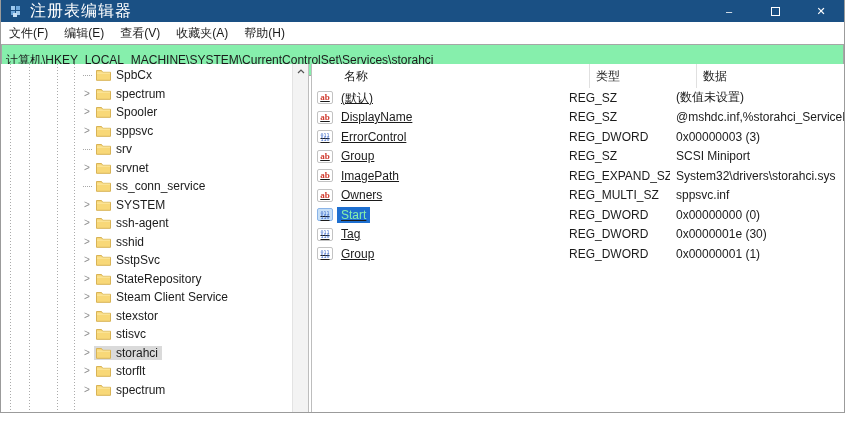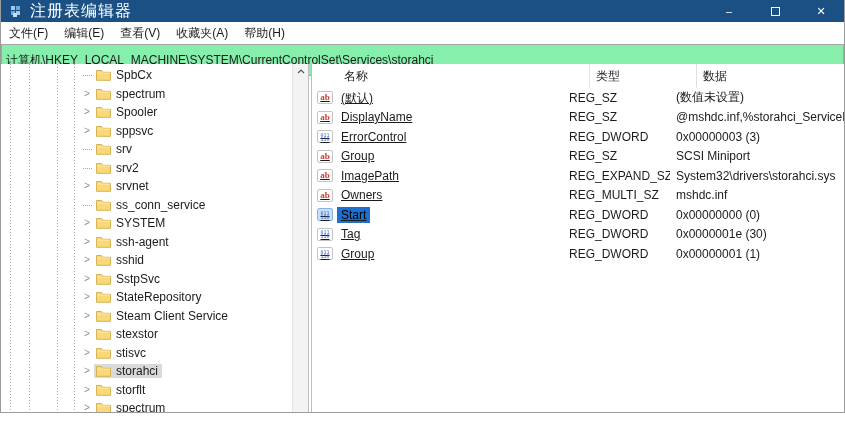--- a/index.html
+++ b/index.html
@@ -63,21 +63,21 @@
   .cell-name { width:251px; display:flex; align-items:center; padding-left:5px; overflow:hidden;text-decoration:underline; }
   .cell-type { width:107px; padding-left:6px; overflow:hidden; }
   .cell-data { flex:1; padding-left:6px; overflow:hidden; }
   .vicon { width:16px; height:13px; flex:0 0 16px; border:1px solid #c3c3c3; border-radius:2px;
            background:#fff; margin-right:4px; display:flex; align-items:center; justify-content:center; }
   .vicon[data-icon="ab"]::before { content:"ab"; color:#d03b2f; font-weight:bold; font-size:9px;
            line-height:1; font-family:"Liberation Serif","DejaVu Serif",serif; }
   .vicon[data-icon="dword"]::before { content:"011\A 110"; white-space:pre; color:#3565c9;
            font-size:5px; line-height:4px; font-family:"DejaVu Sans Mono",monospace; }
   .name-label { padding:2px 4px; line-height:1; }
-  .list-row[data-selected="true"] .name-label { background:#1e6fd0; color:#000000; }
+  .list-row[data-selected="true"] .name-label { background:#1e6fd0; color:#86efac; }
   .list-row[data-selected="true"] .vicon { background:#c8e0f7; border-color:#8ab4e8; }
 </style>
 </head>
 <body>
 
 <div class="window">
 
   <div class="titlebar">
     <span class="app-icon">
       <svg width="13" height="13" viewBox="0 0 13 13">
@@ -166,30 +166,20 @@
           <span class="connector" data-glyph="dash"></span>
           <span class="node">
             <svg class="folder" width="15" height="12" viewBox="0 0 15 12">
                 <path d="M0.5 1.5 h5 l1.2 1.8 h7.8 v8 h-14z" fill="#f8d878" stroke="#d8b356"></path>
                 <rect x="1" y="3.6" width="13" height="1" fill="#fdeaa8"></rect>
               </svg>
             <span class="tree-label">srv</span>
           </span>
         </div>
 
-        <div class="tree-row">
-          <span class="connector" data-glyph="dash"></span>
-          <span class="node">
-            <svg class="folder" width="15" height="12" viewBox="0 0 15 12">
-                <path d="M0.5 1.5 h5 l1.2 1.8 h7.8 v8 h-14z" fill="#f8d878" stroke="#d8b356"></path>
-                <rect x="1" y="3.6" width="13" height="1" fill="#fdeaa8"></rect>
-              </svg>
-            <span class="tree-label">srv2</span>
-          </span>
-        </div>
 
         <div class="tree-row">
           <span class="connector" data-glyph="chevron"></span>
           <span class="node">
             <svg class="folder" width="15" height="12" viewBox="0 0 15 12">
                 <path d="M0.5 1.5 h5 l1.2 1.8 h7.8 v8 h-14z" fill="#f8d878" stroke="#d8b356"></path>
                 <rect x="1" y="3.6" width="13" height="1" fill="#fdeaa8"></rect>
               </svg>
             <span class="tree-label">srvnet</span>
           </span>
@@ -391,21 +381,21 @@
           <div class="cell-type">REG_EXPAND_SZ</div>
           <div class="cell-data">System32\drivers\storahci.sys</div>
         </div>
 
         <div class="list-row">
           <div class="cell-name">
             <span class="vicon" data-icon="ab"></span>
             <span class="name-label">Owners</span>
           </div>
           <div class="cell-type">REG_MULTI_SZ</div>
-          <div class="cell-data">mshdc.inf</div>
+          <div class="cell-data">sppsvc.inf</div>
         </div>
 
         <div class="list-row" data-selected="true">
           <div class="cell-name">
             <span class="vicon" data-icon="dword"></span>
             <span class="name-label">Start</span>
           </div>
           <div class="cell-type">REG_DWORD</div>
           <div class="cell-data">0x00000000 (0)</div>
         </div>

